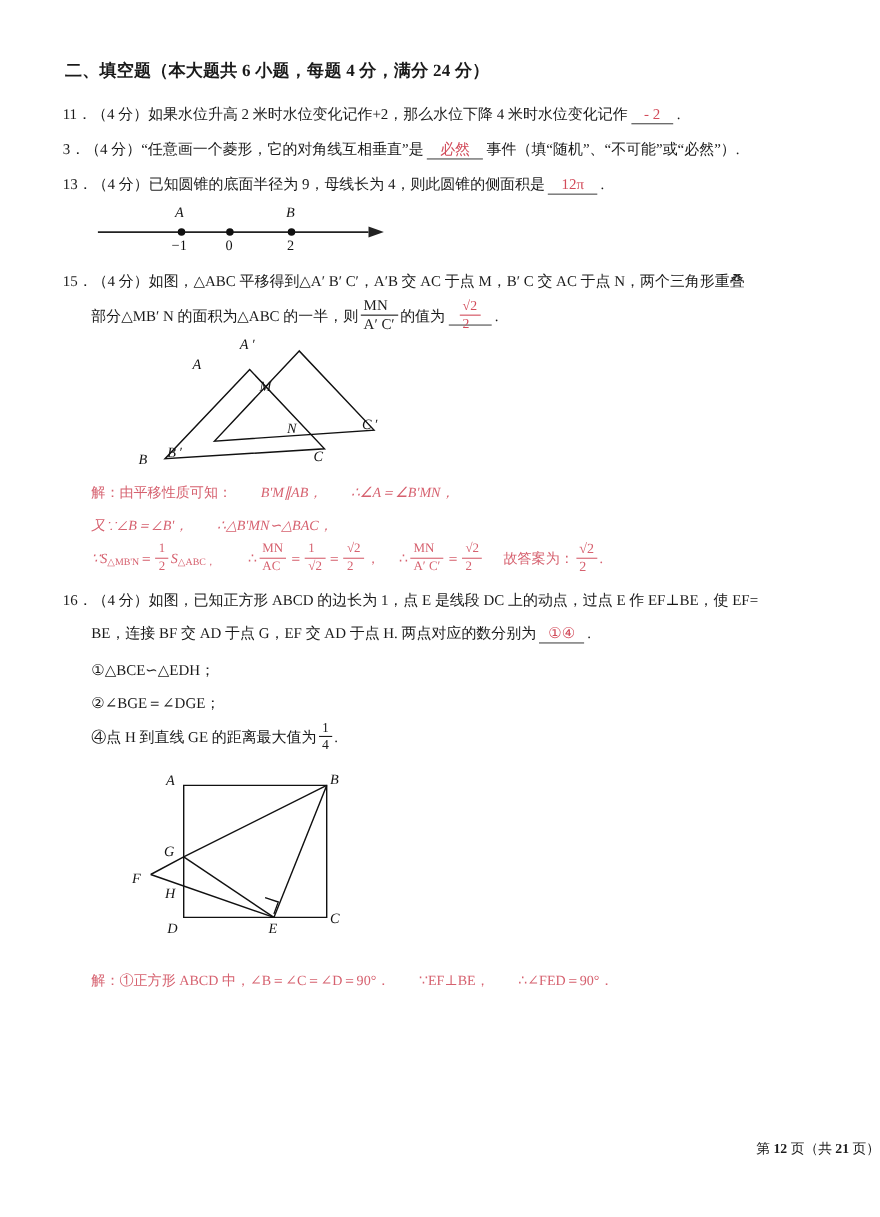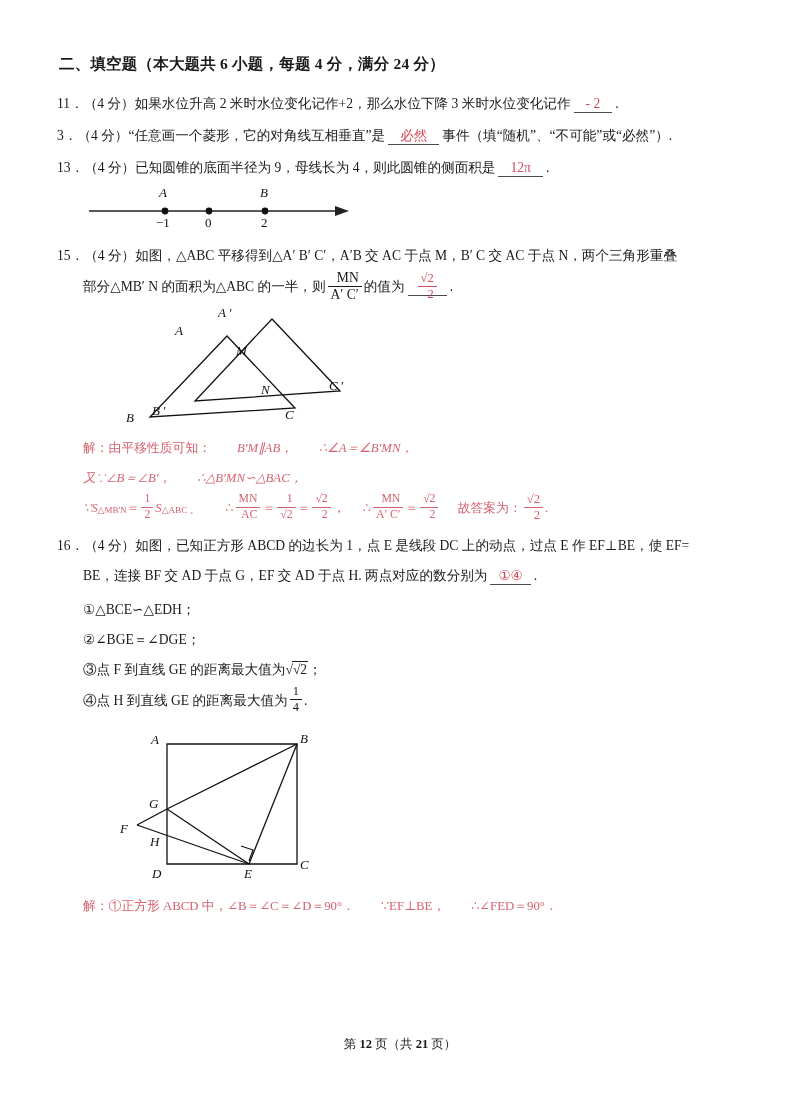--- a/index.html
+++ b/index.html
@@ -60,21 +60,21 @@
     line-height: 30px;
     padding-left: 26px;
   }
   .sol .gap { display: inline-block; width: 26px; }
   .sol .gap-sm { display: inline-block; width: 14px; }
 
   
   .frac {
     display: inline-block;
     vertical-align: -0.52em;
-    text-align: right;
+    text-align: left;
     line-height: 1.05;
     font-size: 0.92em;
     margin: 0 2px;
   }
   .frac .top {
     display: block;
     border-bottom: 1.1px solid currentColor;
     padding: 0 3px 1px 3px;
   }
   .frac .bot { display: block; padding: 1px 3px 0 3px; }
@@ -98,35 +98,35 @@
     color: #111;
   }
   .lbl.up { font-style: normal; }
 
   
   .footer {
     position: absolute;
     left: 0;
     right: 0;
     top: 1036px;
-    text-align: center;
+    text-align: right;
     font-size: 12.5px;
     color: #1a1a1a;
   }
   .footer b { font-weight: bold; }
 </style>
 </head>
 <body>
 
 <div class="page">
 
   <div class="section-title">二、填空题（本大题共 6 小题，每题 4 分，满分 24 分）</div>
 
   <div class="q">
-    <span class="num">11．</span><span>（4 分）</span><span>如果水位升高 2 米时水位变化记作+2，那么水位下降 3 米时水位变化记作</span><span class="blank">- 2</span><span>.</span>
+    <span class="num">11．</span><span>（4 分）</span><span>如果水位升高 2 米时水位变化记作+2，那么水位下降 4 米时水位变化记作</span><span class="blank">- 2</span><span>.</span>
   </div>
 
   <div class="q">
     <span class="num">3．</span><span>（4 分）</span><span>“任意画一个菱形，它的对角线互相垂直”是</span><span class="blank">必然</span><span>事件（填“随机”、“不可能”或“必然”）.</span>
   </div>
 
   <div class="q">
     <span class="num">13．</span><span>（4 分）</span><span>已知圆锥的底面半径为 9，母线长为 4，则此圆锥的侧面积是</span><span class="blank">12π</span><span>.</span>
   </div>
 
@@ -180,21 +180,20 @@
   </div>
 
   <div class="q" style="margin-top:6px;">
     <span class="num">16．</span><span>（4 分）</span><span>如图，已知正方形 ABCD 的边长为 1，点 E 是线段 DC 上的动点，过点 E 作 EF⊥BE，使 EF=</span>
     <span class="indent"><span>BE，连接 BF 交 AD 于点 G，EF 交 AD 于点 H. 两点对应的数分别为</span><span class="blank tight">①④</span><span>.</span></span>
   </div>
 
   <div class="q" style="margin-top:4px;">
     <span class="indent"><span>①</span><span>△BCE∽△EDH；</span></span>
     <span class="indent"><span>②</span><span>∠BGE＝∠DGE；</span></span>
-    <span class="indent"><span>③</span><span>点 F 到直线 GE 的距离最大值为</span><span class="rad">√<span class="bar">√2</span></span><span>；</span></span>
     <span class="indent"><span>④</span><span>点 H 到直线 GE 的距离最大值为</span><span class="frac"><span class="top">1</span><span class="bot">4</span></span><span>.</span></span>
   </div>
 
   <div class="fig" style="margin:10px 0 4px 62px; height:160px; width:230px;">
     <svg width="230" height="160" viewBox="0 0 230 160">
 
       <polygon points="48,18 178,18 178,138 48,138" fill="none" stroke="#111" stroke-width="1.3"></polygon>
 
       <line x1="178" y1="18" x2="130" y2="138" stroke="#111" stroke-width="1.3"></line>
 
@@ -210,21 +209,21 @@
     <span class="lbl" style="left:32px; top:6px;">A</span>
     <span class="lbl" style="left:181px; top:5px;">B</span>
     <span class="lbl" style="left:181px; top:131px;">C</span>
     <span class="lbl" style="left:33px; top:140px;">D</span>
     <span class="lbl" style="left:125px; top:140px;">E</span>
     <span class="lbl" style="left:1px; top:95px;">F</span>
     <span class="lbl" style="left:30px; top:70px;">G</span>
     <span class="lbl" style="left:31px; top:108px;">H</span>
   </div>
 
-  <div class="sol" style="margin-top:5px;">
+  <div class="sol" style="margin-top:20px;">
     <div><span>解：①正方形 ABCD 中，∠B＝∠C＝∠D＝90°．</span><span class="gap"></span><span>∵EF⊥BE，</span><span class="gap"></span><span>∴∠FED＝90°．</span></div>
   </div>
 
   <div class="footer">
     <span>第 </span><b>12</b><span> 页（共 </span><b>21</b><span> 页）</span>
   </div>
 
 </div>
 
 </body></html>

